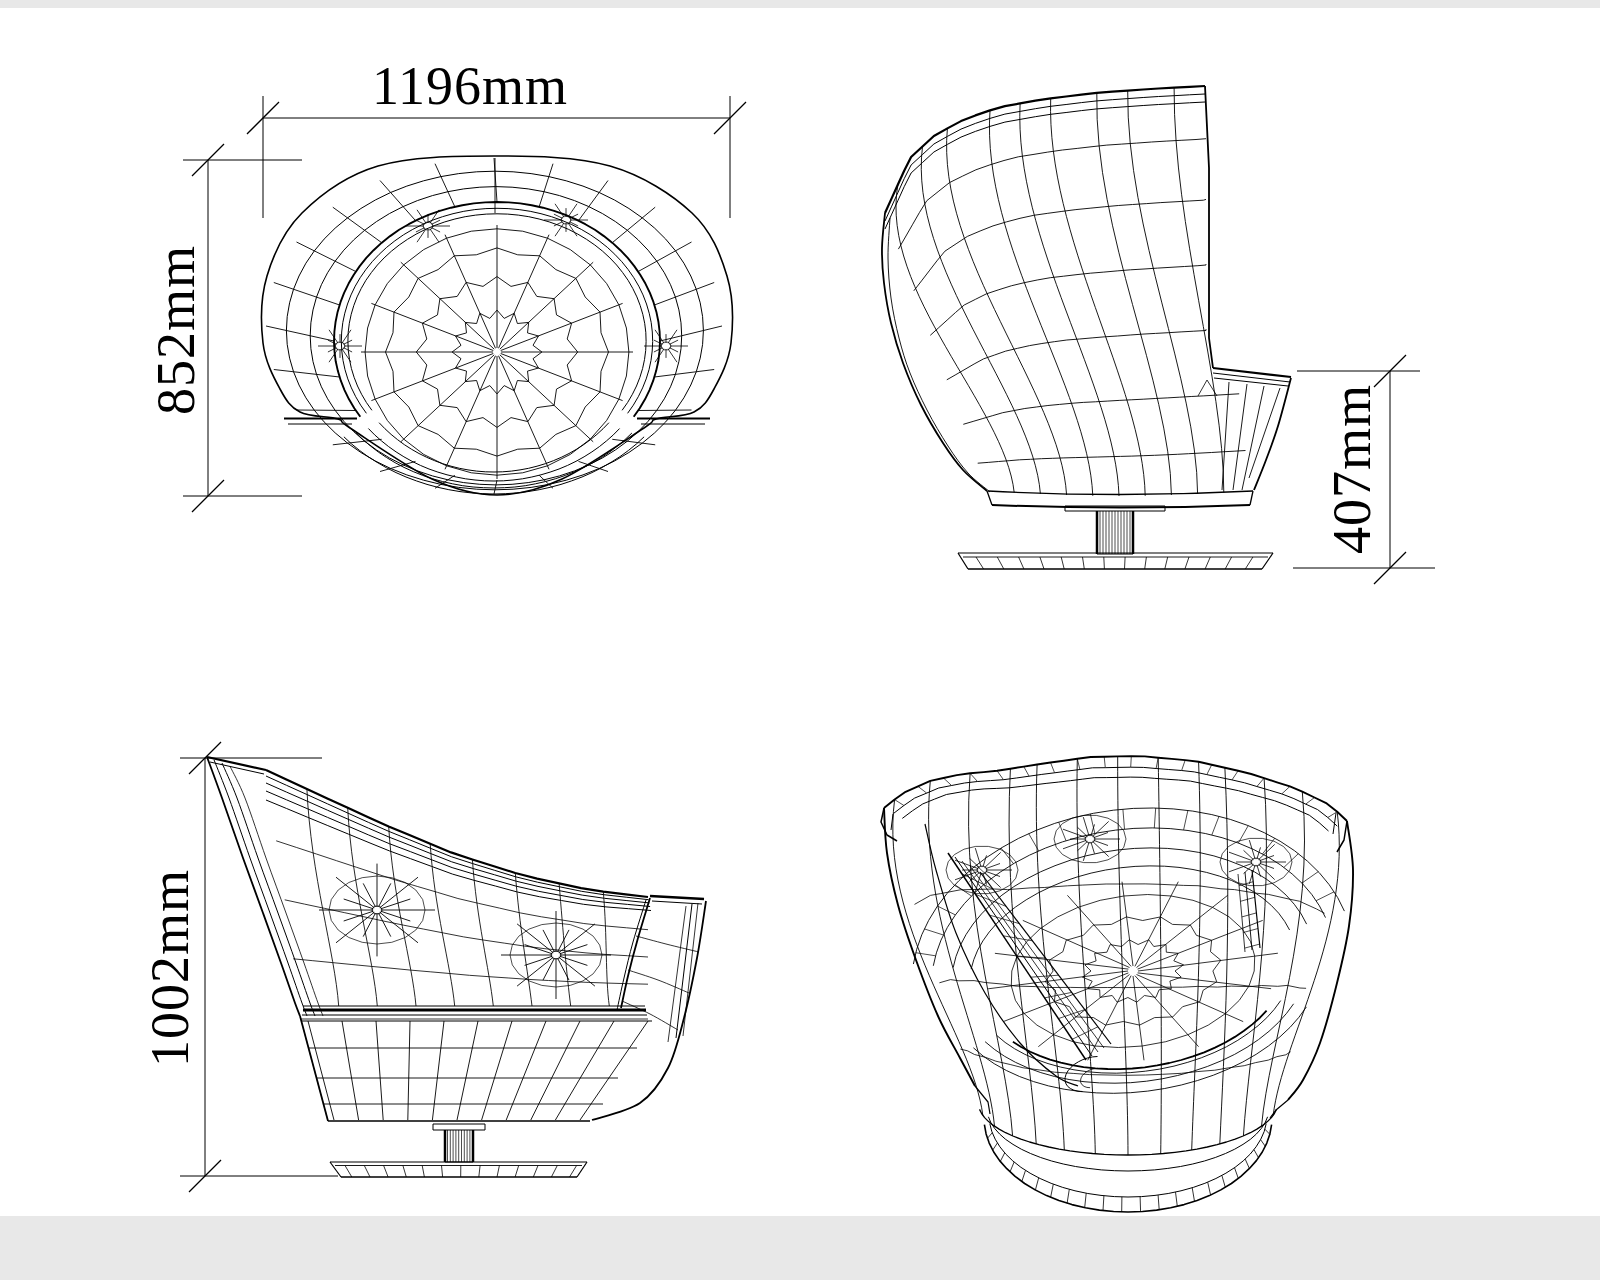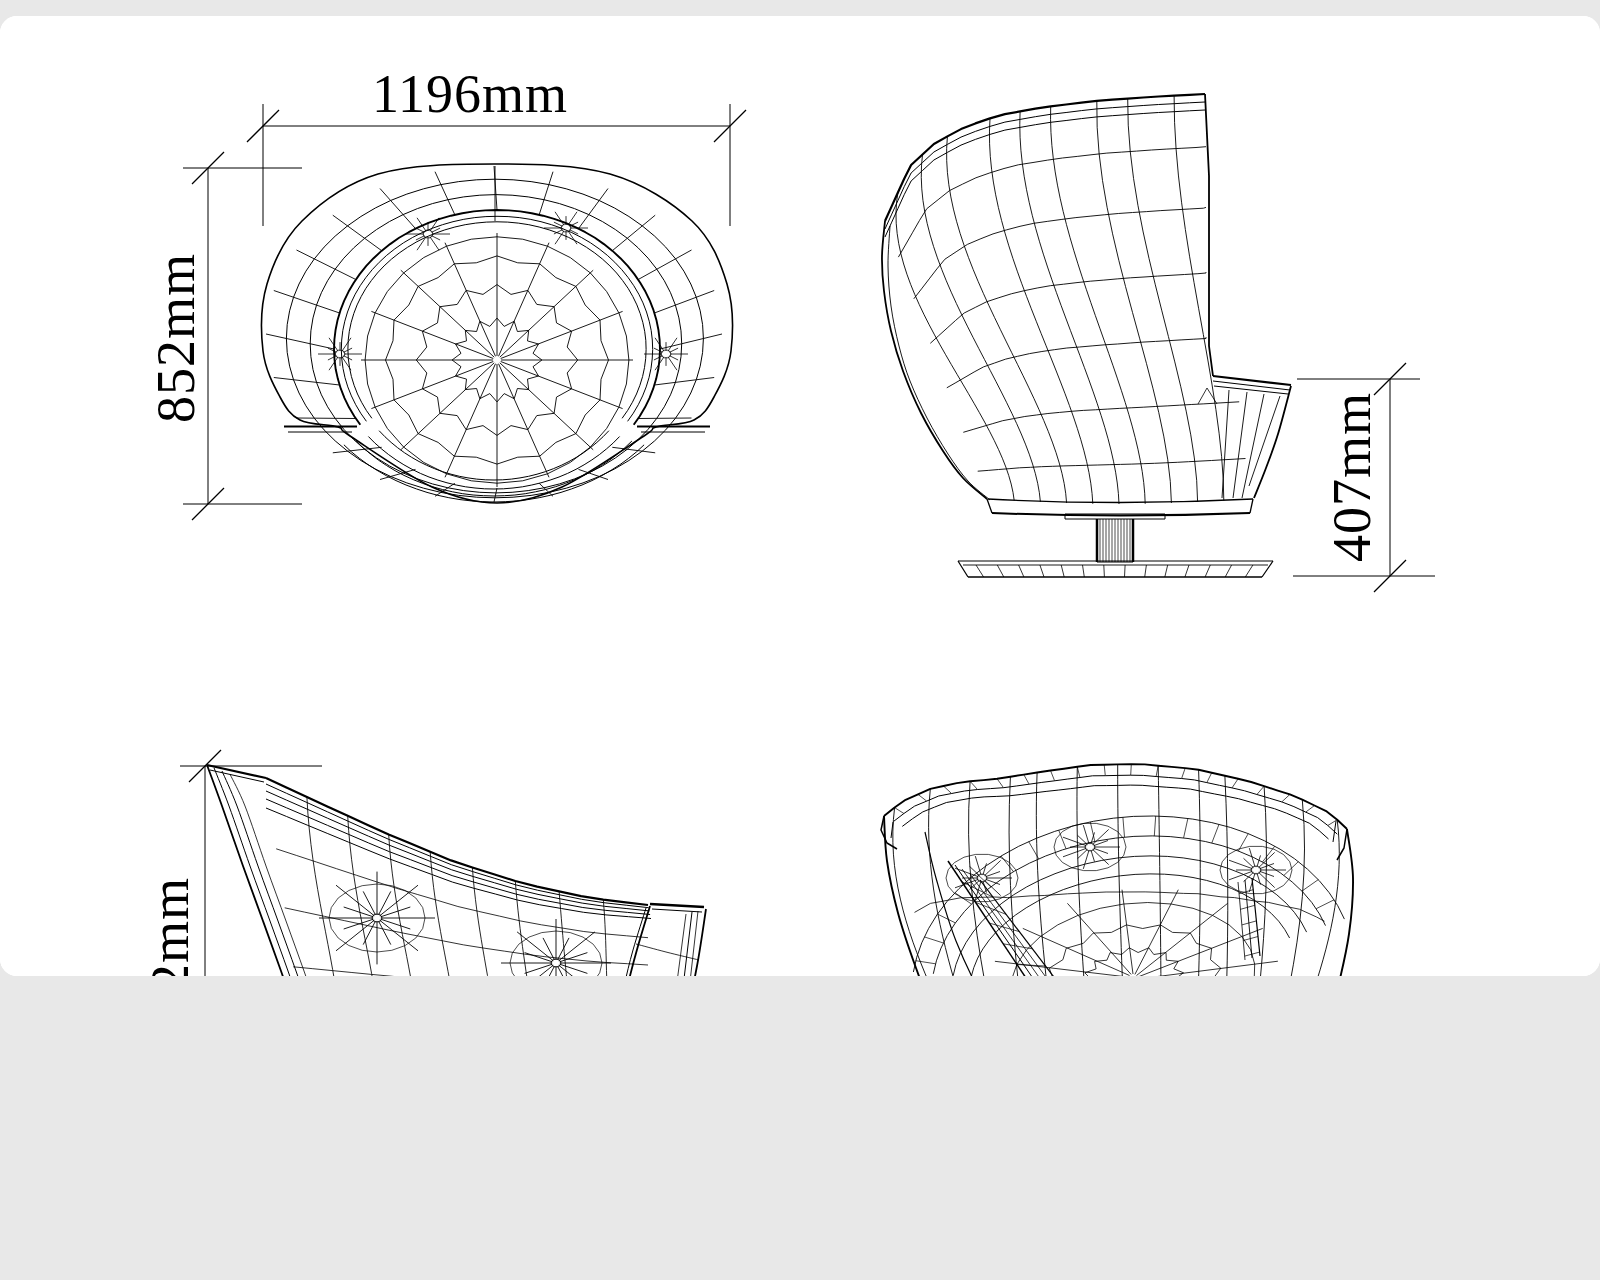--- a/index.html
+++ b/index.html
@@ -1,16 +1,16 @@
 <!DOCTYPE html>
 <html><head>
 <meta charset="utf-8">
 <style>
   html,body{margin:0;padding:0;background:#e8e8e8;}
-  .sheet{width:1600px;height:960px;background:var(--paper,#ffffff);position:relative;margin:16px auto;overflow:hidden;border-radius:17px;}
+  .sheet{width:1600px;height:1208px;background:var(--paper,#ffffff);position:relative;margin:8px auto;overflow:hidden;}
   svg{display:block;}
   #drawing path{fill:none;stroke:var(--ink,#000);stroke-linecap:butt;stroke-linejoin:round;}
   .dimline path{stroke:var(--ink,#000);}
   .dimtext{font-family:"Liberation Serif","DejaVu Serif",serif;font-size:54px;fill:var(--ink,#000);letter-spacing:1px;}
   .mid{text-anchor:middle;}
   .cb{dominant-baseline:central;}
 </style>
 </head>
 <body>
 

